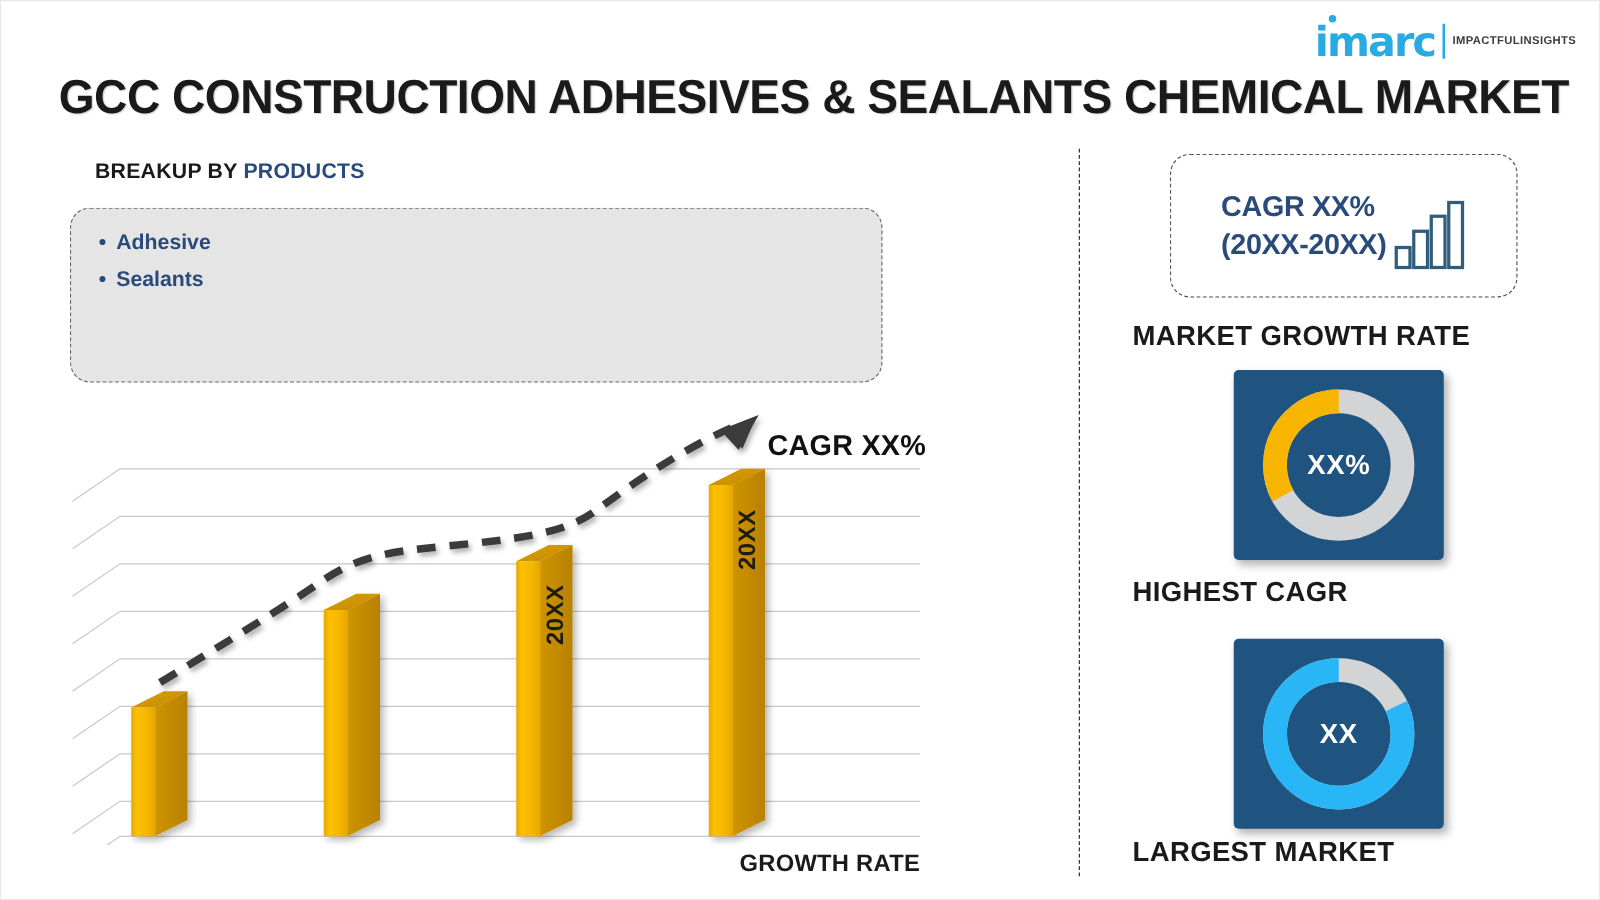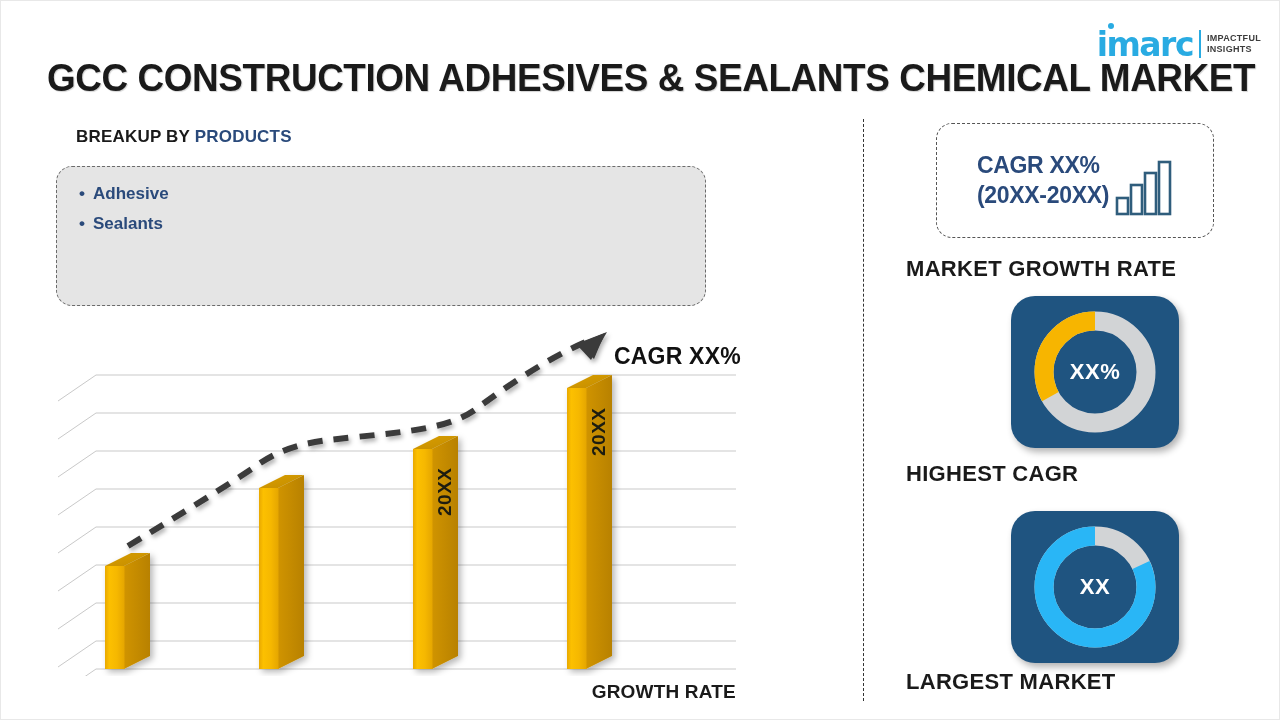--- a/index.html
+++ b/index.html
@@ -17,21 +17,21 @@
     width: 1280px;
     height: 720px;
     background: #ffffff;
     border: 1px solid #e8e8e8;
     overflow: hidden;
   }
 
   
   #logo {
     position: absolute;
-    top: 25px;
+    top: 14px;
     right: 18px;
     display: flex;
     align-items: center;
     height: 36px;
   }
   #logo-word {
     font-family: "DejaVu Sans", sans-serif;
     font-size: 33px;
     font-weight: 700;
     letter-spacing: -1.5px;
@@ -49,21 +49,20 @@
     left: 11px;
   }
   #logo-divider {
     width: 2px;
     height: 28px;
     background: #29abe2;
     margin: 0 6px 0 2px;
   }
   #logo-tagline {
     display: flex;
-    flex-direction: column;
     justify-content: center;
     font-size: 9px;
     font-weight: 700;
     line-height: 1.25;
     color: #3c3c3c;
     letter-spacing: 0.3px;
   }
 
   
   #page-title {
@@ -206,25 +205,25 @@
     font-weight: 700;
     color: #1a1a1a;
     letter-spacing: 0.3px;
   }
   #caption-growth-rate { top: 255px; }
   #caption-highest-cagr { top: 460px; }
   #caption-largest-market { top: 668px; }
 
   .donut-card {
     position: absolute;
-    left: 1010px;
+    left: 986px;
     width: 168px;
     height: 152px;
     background: #1f5480;
-    border-radius: 24px;
+    border-radius: 4px;
     box-shadow: 3px 4px 7px rgba(0,0,0,0.30);
     display: flex;
     align-items: center;
     justify-content: center;
   }
   #donut-card-highest-cagr { top: 295px; }
   #donut-card-largest-market { top: 510px; }
 
   .donut-wrap { position: relative; width: 132px; height: 132px; }
   .donut-wrap svg { display: block; }

